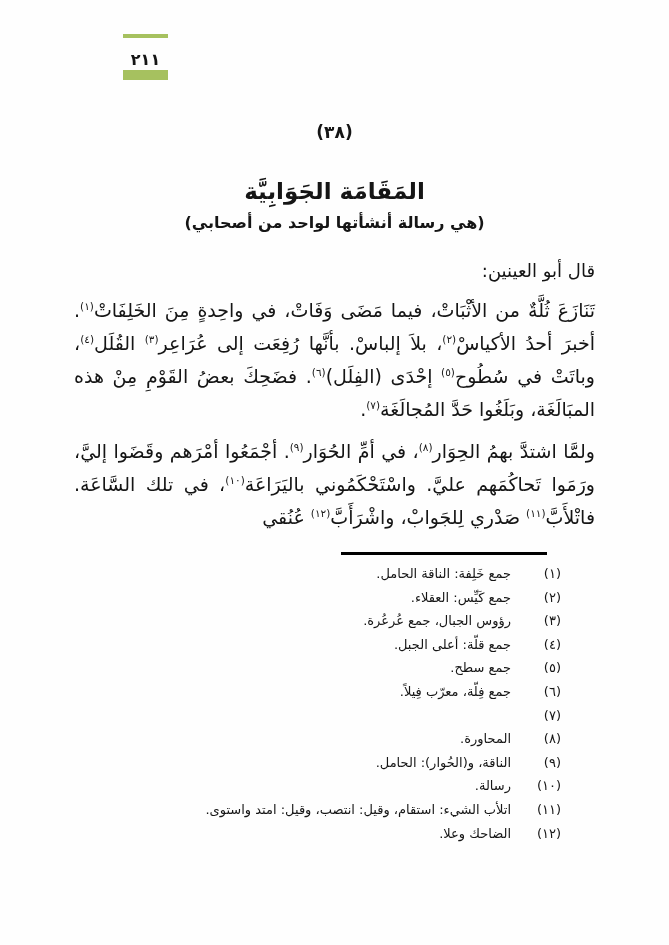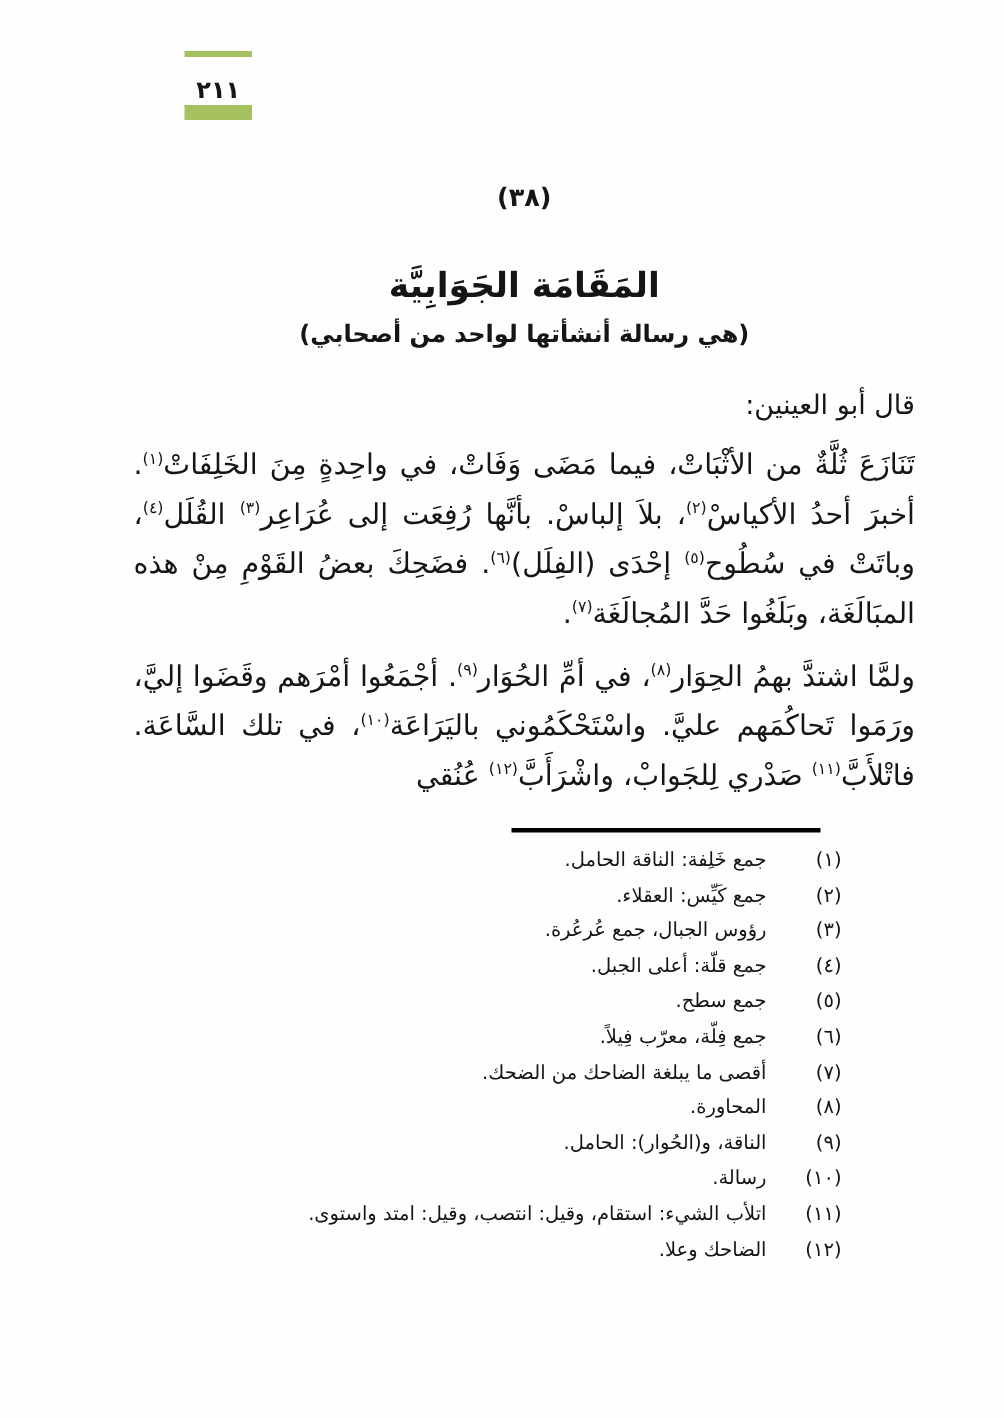--- a/index.html
+++ b/index.html
@@ -27,21 +27,21 @@
   .page-num  {
     font-size: 16px; font-weight: bold;
     padding: 12px 0 1px;
     letter-spacing: 1px;
   }
   .bar-thick { height: 10px; background: #a6c15f; }
 
   
   .content {
     position: absolute;
-    top: 122px; right: 59px;
+    top: 122px; right: 74px;
     width: 521px;
     direction: rtl;
   }
   .chapter-num {
     text-align: center;
     font-weight: bold;
     font-size: 17px;
   }
   .title {
     text-align: center;
@@ -147,21 +147,20 @@
         <div class="fn-row">
           <span class="fn-num">(٥)</span>
           <span class="fn-text">جمع سطح.</span>
         </div>
         <div class="fn-row">
           <span class="fn-num">(٦)</span>
           <span class="fn-text">جمع فِلّة، معرّب فِيلاً.</span>
         </div>
         <div class="fn-row">
           <span class="fn-num">(٧)</span>
-          <span class="fn-text">أقصى ما يبلغة الضاحك من الضحك.</span>
         </div>
         <div class="fn-row">
           <span class="fn-num">(٨)</span>
           <span class="fn-text">المحاورة.</span>
         </div>
         <div class="fn-row">
           <span class="fn-num">(٩)</span>
           <span class="fn-text">الناقة، و(الحُوار): الحامل.</span>
         </div>
         <div class="fn-row">

